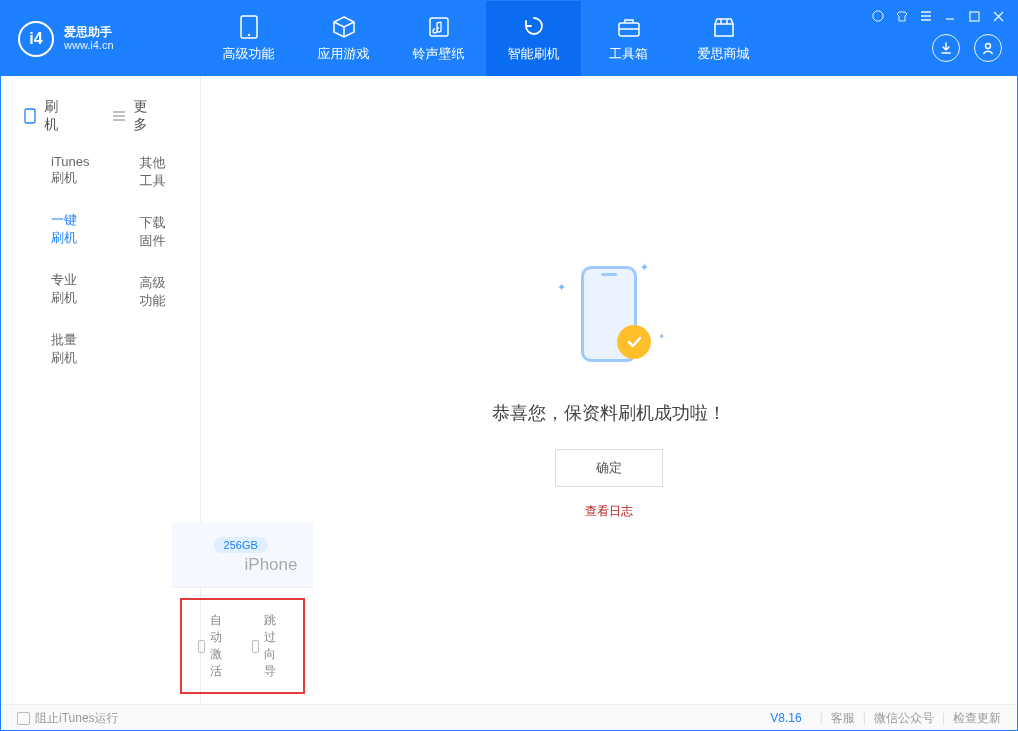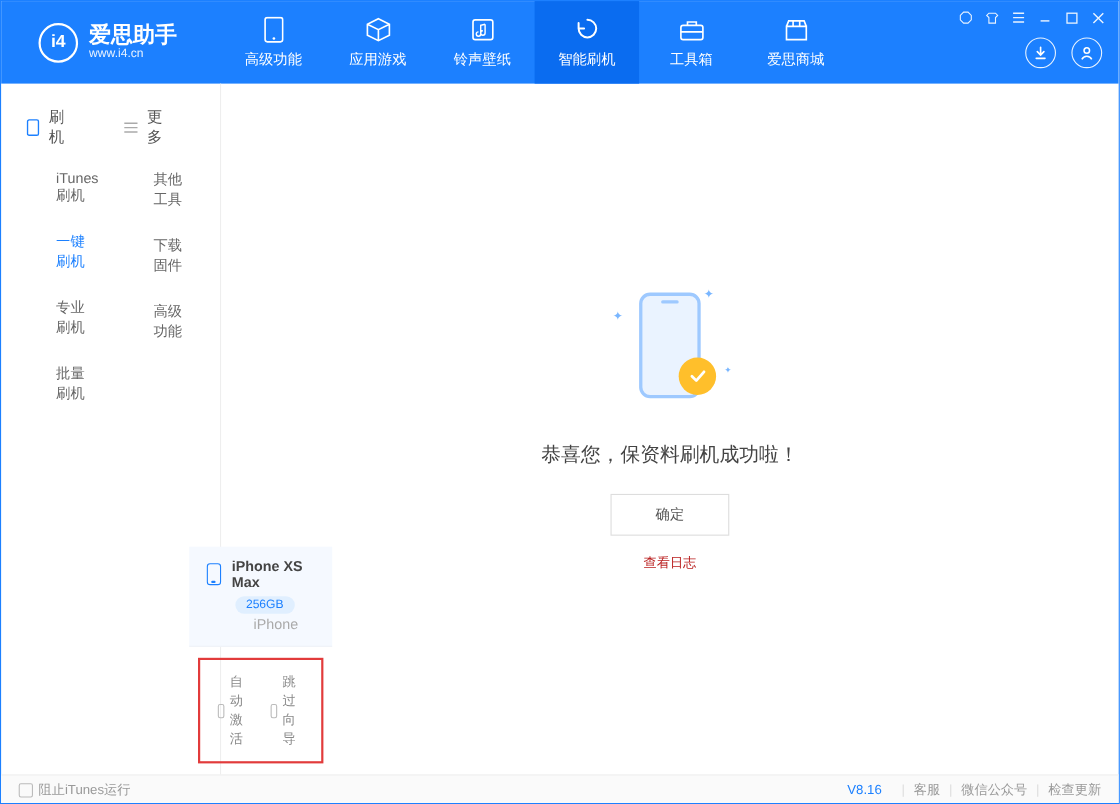--- a/index.html
+++ b/index.html
@@ -1,22 +1,22 @@
 <!DOCTYPE html>
 <html><head>
 <meta charset="utf-8">
 <style>
 * { margin: 0; padding: 0; box-sizing: border-box; font-family: "Microsoft YaHei", sans-serif; }
 body { background: #fff; width: 1018px; height: 731px; border: 1px solid #1c80ff; overflow: hidden; }
 
 .header { background: #1c80ff; height: 75px; display: flex; align-items: center; color: #fff; }
-.logo-area { display: flex; align-items: center; padding: 0 34px; width: 200px; }
+.logo-area { display: flex; align-items: center; padding: 0 17px; width: 200px; }
 .logo-icon { width: 36px; height: 36px; border: 2px solid #fff; border-radius: 50%; display: flex; align-items: center; justify-content: center; font-size: 16px; font-weight: bold; margin-right: 10px; }
 .logo-text { display: flex; flex-direction: column; line-height: 1.1; }
-.logo-title { font-size: 20px; font-weight: bold; }
+.logo-title { font-size: 12px; font-weight: bold; }
 .logo-sub { font-size: 11px; opacity: 0.9; }
 
 .nav-tabs { display: flex; height: 100%; }
 .nav-tab { width: 95px; height: 100%; display: flex; flex-direction: column; align-items: center; justify-content: center; cursor: pointer; font-size: 13px; color: #fff; }
 .nav-tab.active { background: #0a6cf0; }
 .nav-tab .nav-icon { width: 26px; height: 26px; margin-bottom: 5px; display: flex; align-items: center; justify-content: center; }
 .nav-tab svg { fill: #fff; }
 
 .header-right { margin-left: auto; display: flex; align-items: center; padding-right: 15px; height: 100%; position: relative; }
 .window-controls { position: absolute; top: 8px; right: 12px; display: flex; gap: 10px; align-items: center; }
@@ -37,21 +37,21 @@
 .mode-row { background: #f5f9ff; padding: 10px 16px; display: flex; align-items: center; font-size: 13px; color: #555; border-top: 1px solid #eef2f7; }
 .mode-row .mode-icon { width: 18px; height: 18px; border: 1.5px solid #1c80ff; border-radius: 50%; margin-right: 10px; position: relative; }
 .mode-row .mode-icon::before, .mode-row .mode-icon::after { content: ""; position: absolute; background: #1c80ff; border-radius: 50%; }
 .mode-row .mode-icon::before { width: 4px; height: 4px; top: 2px; left: 7px; }
 .mode-row .mode-icon::after { width: 4px; height: 4px; top: 10px; left: 2px; }
 .device-row { background: #f5f9ff; padding: 10px 16px 12px; border-bottom: 1px solid #eef2f7; }
 .device-row .dev-top { display: flex; align-items: center; font-size: 13px; font-weight: bold; color: #444; }
 .dev-ico { width: 16px; height: 20px; border: 1.5px solid #1c80ff; border-radius: 3px; margin-right: 10px; position: relative; }
 .dev-ico::after { content: ""; position: absolute; bottom: 1px; left: 50%; transform: translateX(-50%); width: 4px; height: 2px; background: #1c80ff; border-radius: 1px; }
 .capacity-badge { display: inline-block; background: #e0efff; color: #1c80ff; font-size: 11px; padding: 2px 10px; border-radius: 10px; margin: 5px 0 2px 26px; }
-.dev-sub { font-size: 13px; color: #aaa; margin-left: 26px; padding-left: 17px; }
+.dev-sub { font-size: 17px; color: #aaa; margin-left: 40px; padding-left: 17px; }
 .options-row { padding: 12px 16px; display: flex; gap: 18px; font-size: 12px; color: #888; border: 2px solid #e23b3b; margin: 10px 8px; }
 .options-row label { display: flex; align-items: center; gap: 5px; cursor: pointer; }
 .chk { width: 13px; height: 13px; border: 1px solid #bbb; border-radius: 2px; display: inline-block; }
 
 .main { flex: 1; display: flex; flex-direction: column; align-items: center; justify-content: center; }
 .success-illustration { position: relative; width: 120px; height: 110px; margin-bottom: 30px; }
 .phone-outline { position: absolute; left: 32px; top: 5px; width: 56px; height: 96px; border: 3px solid #9ec9ff; border-radius: 10px; background: #eaf3ff; }
 .phone-outline::before { content: ""; position: absolute; top: 4px; left: 50%; transform: translateX(-50%); width: 16px; height: 3px; background: #9ec9ff; border-radius: 2px; }
 .check-badge { position: absolute; right: 18px; bottom: 12px; width: 34px; height: 34px; background: #ffbf2b; border-radius: 50%; display: flex; align-items: center; justify-content: center; }
 .check-badge svg { width: 18px; height: 18px; }
@@ -206,24 +206,20 @@
           </span>
         <span>更多</span>
       </div>
       <div class="side-item">其他工具</div>
       <div class="side-item">下载固件</div>
       <div class="side-item">高级功能</div>
     </div>
 
     <div class="device-block">
       <div class="device-row">
-        <div class="dev-top">
-          <span class="dev-ico"></span>
-          <span>iPhone XS Max</span>
-        </div>
         <span class="capacity-badge">256GB</span>
         <div class="dev-sub">iPhone</div>
       </div>
       <div class="options-row">
         <label>
             <span class="chk"></span>
             <span>自动激活</span>
           </label>
         <label>
             <span class="chk"></span>

